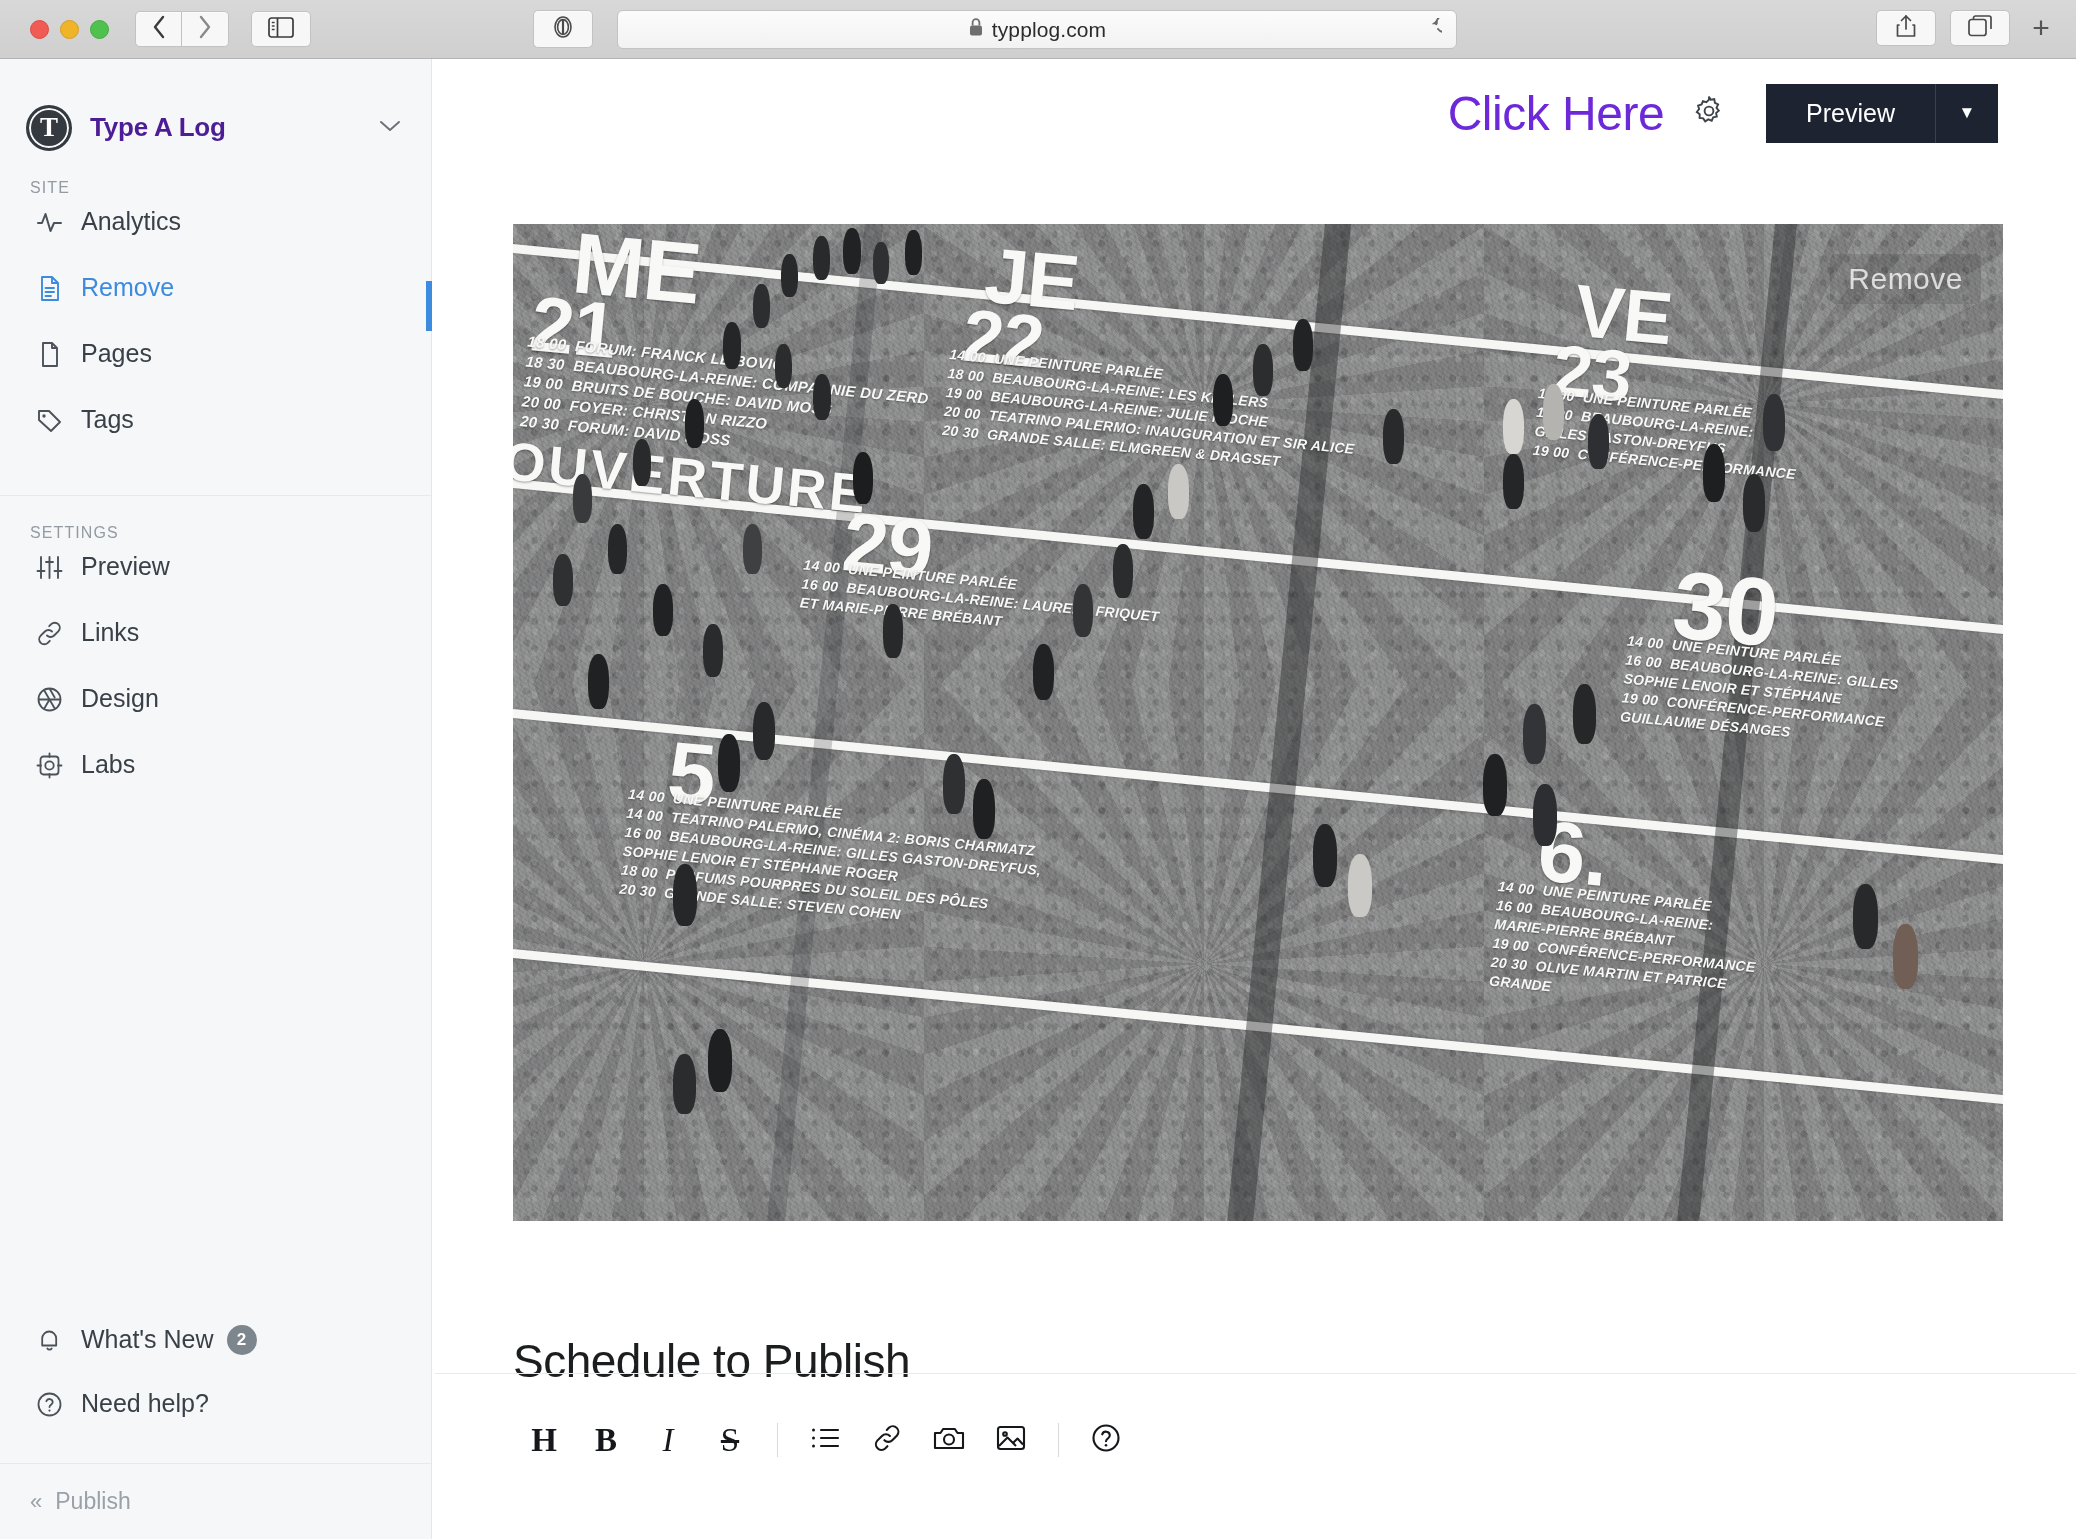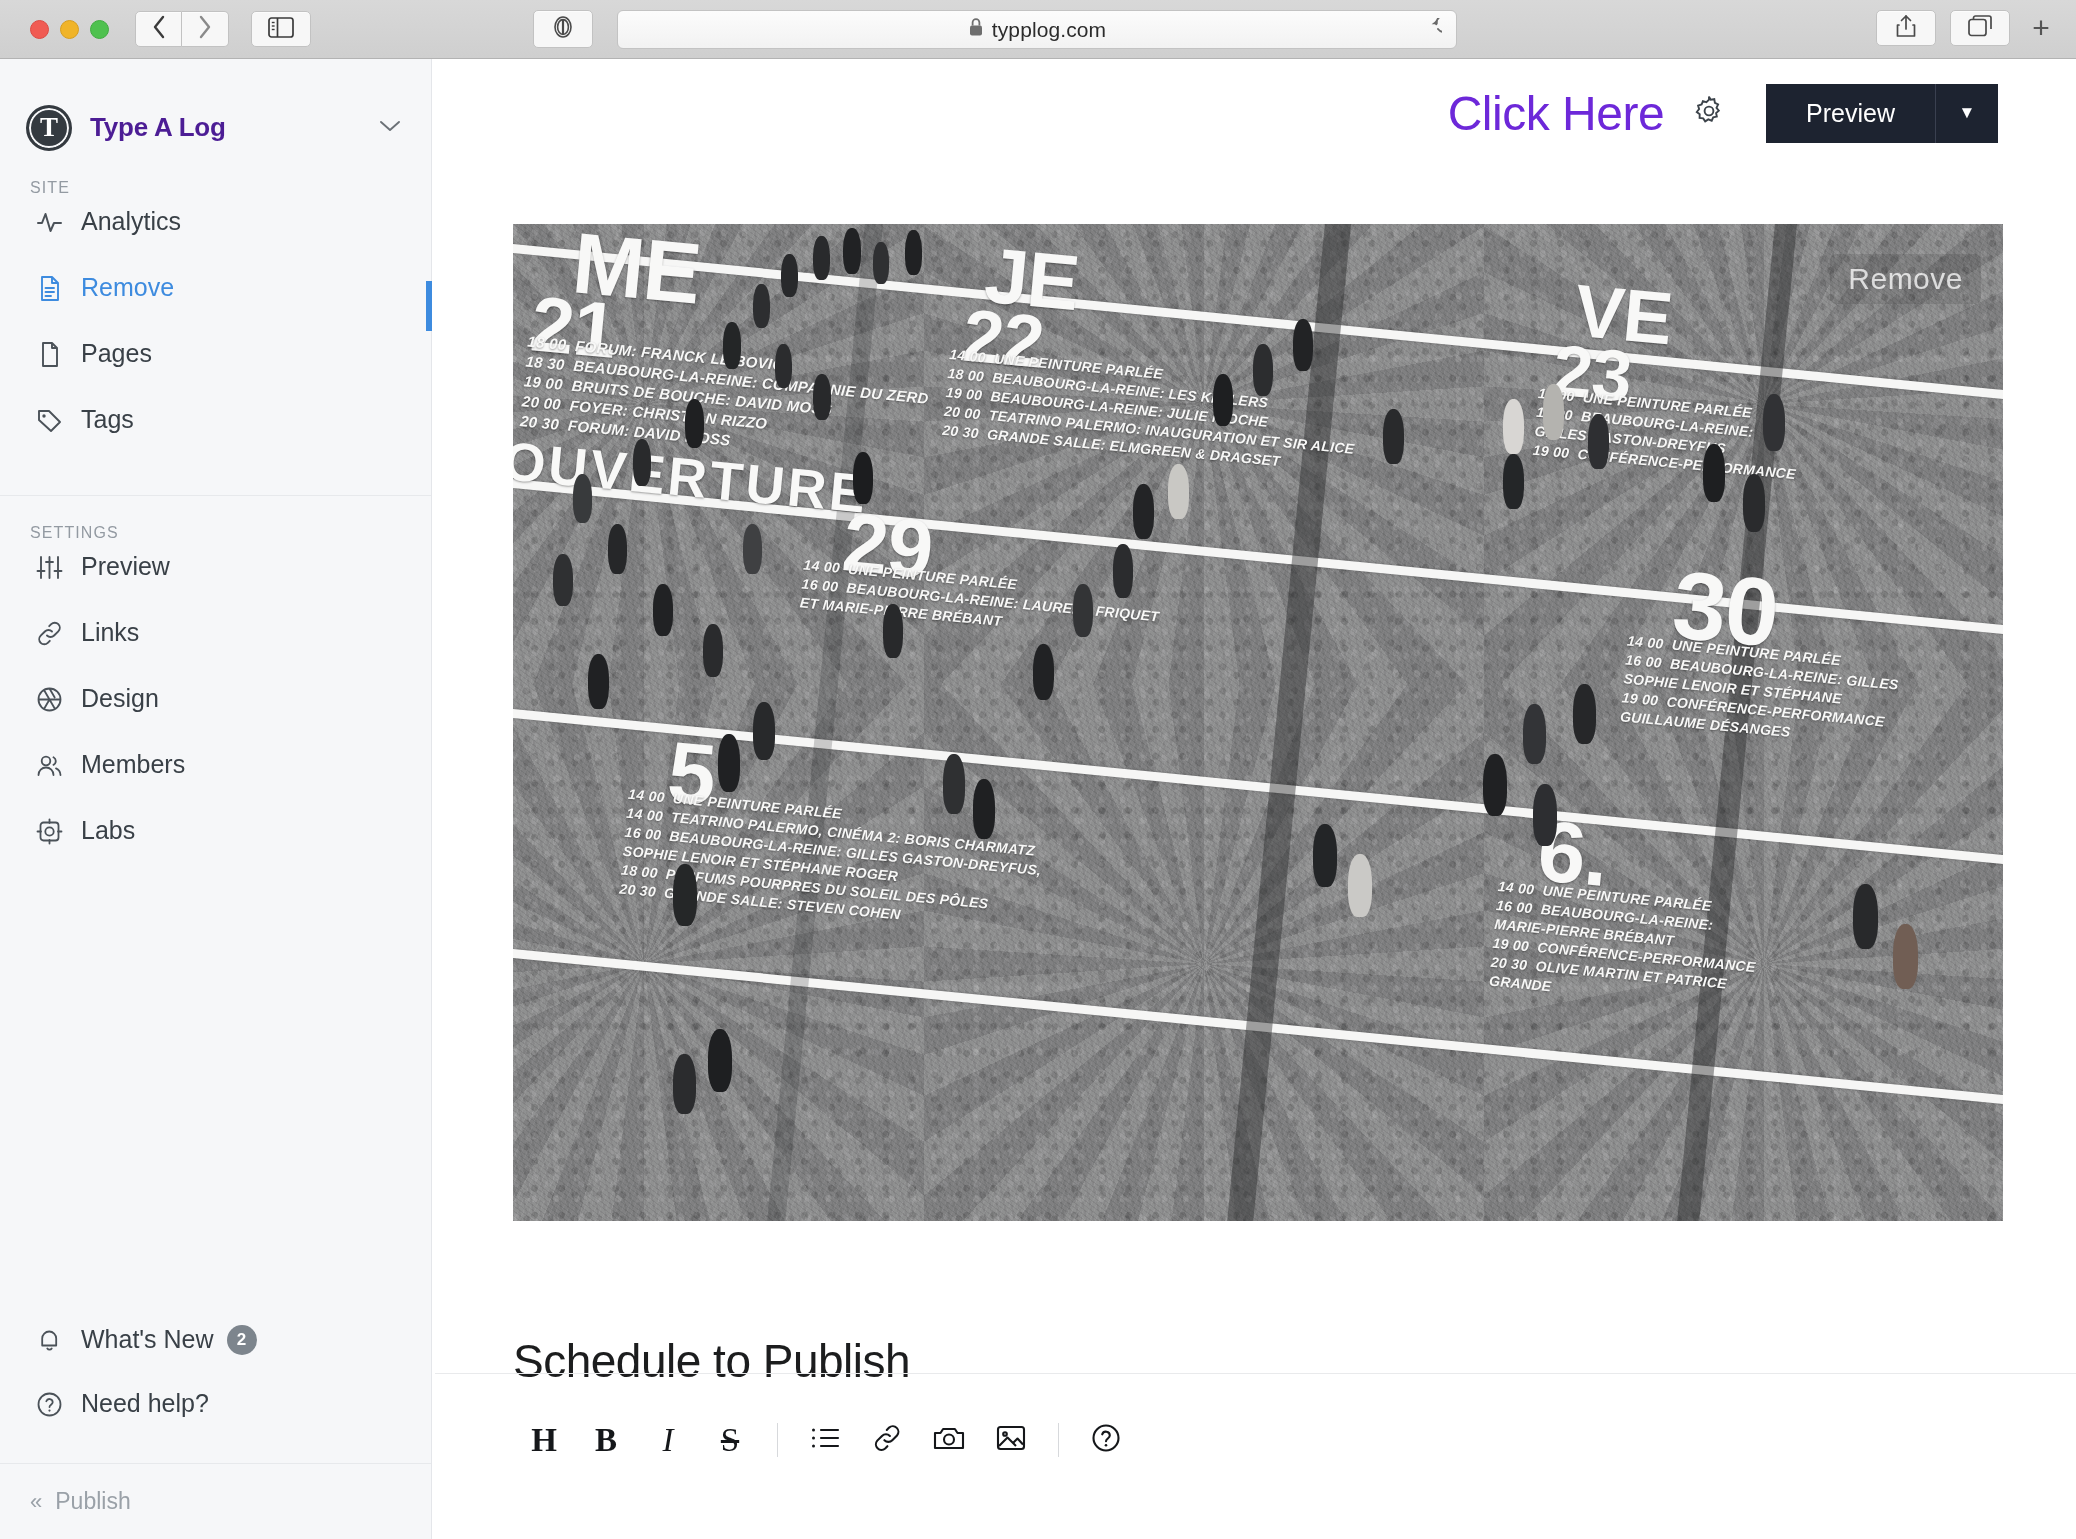--- a/index.html
+++ b/index.html
@@ -444,31 +444,20 @@
     <div class="nav-item">
       <span class="ic">
         <svg width="27" height="27" viewBox="0 0 27 27" fill="none" stroke="currentColor" stroke-width="1.8">
           <circle cx="13.5" cy="13.5" r="11"></circle>
           <path d="M13.5 2.5 L19 12 M24.5 13.5 L13.5 13.5 M19 23 L13.5 13.5 M8 23 L13.5 13.5 M2.5 13.5 L13.5 13.5 M8 4 L13.5 13.5"></path>
         </svg>
       </span>
       <span>Design</span>
     </div>
 
-    <div class="nav-item">
-      <span class="ic">
-        <svg width="27" height="27" viewBox="0 0 27 27" fill="none" stroke="currentColor" stroke-width="1.8" stroke-linecap="round" stroke-linejoin="round">
-          <circle cx="10" cy="9" r="4.3"></circle>
-            <path d="M2.5 23 a7.5 7.5 0 0 1 15 0"></path>
-          <path d="M17.5 5.3 a4.3 4.3 0 0 1 0 7.6"></path>
-            <path d="M20 16.4 a7.5 7.5 0 0 1 4.5 6.6"></path>
-        </svg>
-      </span>
-      <span>Members</span>
-    </div>
 
 
     <div class="nav-item">
       <span class="ic">
         <svg width="27" height="27" viewBox="0 0 27 27" fill="none" stroke="currentColor" stroke-width="1.8">
           <rect x="4.5" y="4.5" width="18" height="18" rx="3"></rect>
           <circle cx="13.5" cy="13.5" r="4.2"></circle>
           <line x1="13.5" y1="1.5" x2="13.5" y2="5" stroke-linecap="round"></line>
           <line x1="13.5" y1="22" x2="13.5" y2="25.5" stroke-linecap="round"></line>
           <line x1="1.5" y1="13.5" x2="5" y2="13.5" stroke-linecap="round"></line>

